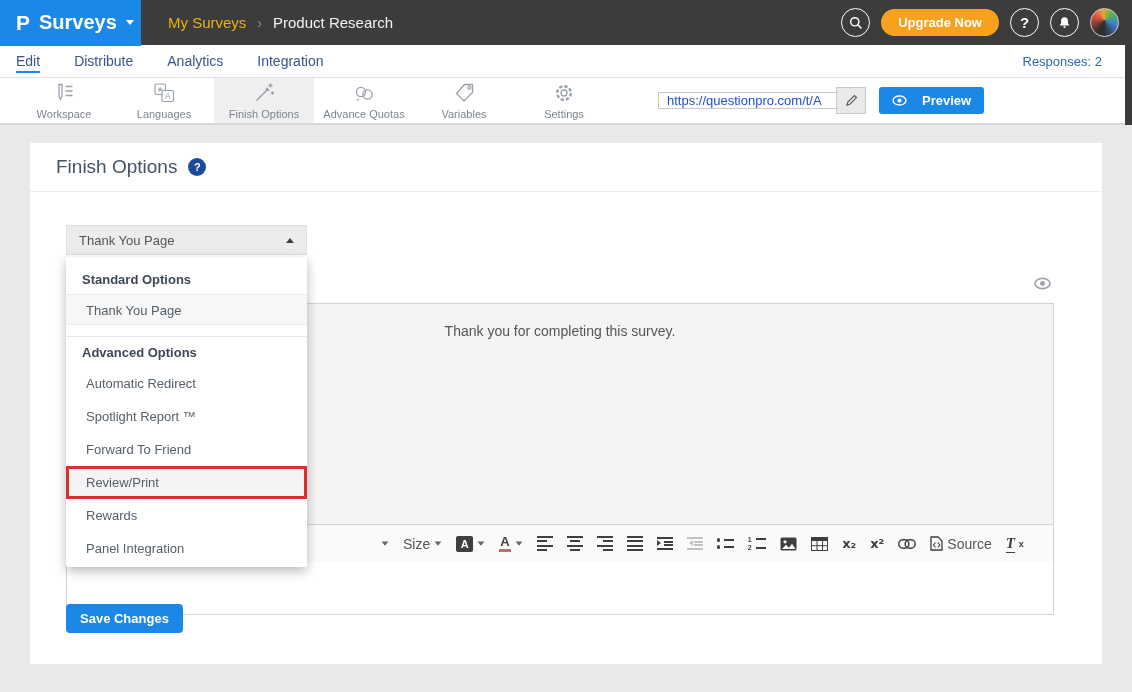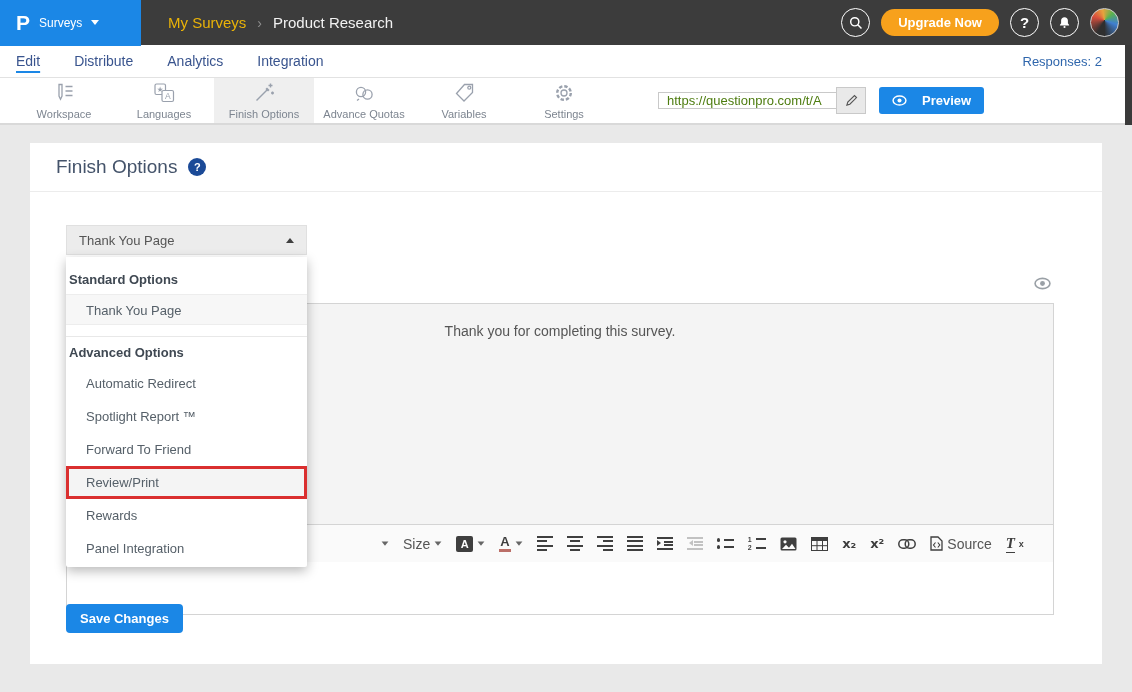--- a/index.html
+++ b/index.html
@@ -3,21 +3,21 @@
 <meta charset="utf-8">
 <style>
   * { box-sizing: border-box; margin: 0; padding: 0; }
   html,body { width:1132px; height:692px; overflow:hidden; }
   body { font-family:"Liberation Sans","DejaVu Sans",sans-serif; background:var(--page-bg,#e9e9e9); position:relative; }
 
   
   .header { height:45px; background:var(--header-dark,#3c3c3c); display:flex; align-items:center; position:relative; z-index:20; }
   .logo-block { width:141px; height:47px; background:var(--accent,#1b87e6); display:flex; align-items:center; padding-left:16px; gap:9px; color:#fff; cursor:pointer; }
   .logo-p { font-size:21px; font-weight:bold; }
-  .logo-label { font-size:12px; }
+  .logo-label { font-size:20px;font-weight:bold; }
   .tri-down { width:0; height:0; border-left:4px solid transparent; border-right:4px solid transparent; border-top:5px solid currentColor; display:inline-block; }
   .tri-up { width:0; height:0; border-left:4.5px solid transparent; border-right:4.5px solid transparent; border-bottom:5.5px solid #3f3f3f; display:inline-block; }
   .breadcrumb { display:flex; align-items:center; gap:11px; margin-left:27px; font-size:15px; }
   .bc-parent { color:#eab308; cursor:pointer; }
   .bc-sep { color:#8e8e8e; font-size:14px; }
   .bc-current { color:#f2f2f2; }
   .header-right { margin-left:auto; display:flex; align-items:center; gap:11px; padding-right:13px; }
   .hcirc { width:29px; height:29px; border:1.5px solid #fff; border-radius:50%; display:flex; align-items:center; justify-content:center; color:#fff; cursor:pointer; flex:none; }
   .hcirc.help-q { font-size:15px; font-weight:bold; }
   .upgrade-btn { height:27px; border:none; border-radius:14px; background:var(--upgrade-orange,#f7a11c); color:#fff; font-family:inherit; font-size:13px; font-weight:bold; padding:0 17px; cursor:pointer; }
@@ -29,40 +29,40 @@
   .tab.active { text-decoration:underline; text-decoration-color:var(--accent,#1b87e6); text-decoration-thickness:2px; text-underline-offset:5px; }
   .responses { margin-left:auto; padding-right:30px; font-size:13px; color:#2f66ac; cursor:pointer; }
 
   
   .ribbon { height:47px; background:#fff; border-bottom:2px solid #d9d9d9; display:flex; align-items:stretch; padding-left:14px; }
   .ritem { width:100px; display:flex; flex-direction:column; align-items:center; justify-content:center; gap:3px; cursor:pointer; color:#9aa1ad; }
   .ritem.active { background:#efefef; }
   .rlabel { font-size:11px; color:#7d8590; }
   .ricon svg { display:block; }
   .url-group { display:flex; align-items:center; align-self:center; margin-left:44px; height:27px; }
-  .url-input { width:178px; height:17px; border:1px solid #c9c9c9; border-right:none; padding:0 8px; font-family:inherit; font-size:13px; color:#4d7c0f; background:#fff; outline:none; }
+  .url-input { width:178px; height:17px; border:1px solid #c9c9c9; border-right:none; padding:0 8px; font-family:inherit; font-size:13px; color:#1d4ed8; background:#fff; outline:none; }
   .url-edit { width:30px; height:27px; background:#e9e9e9; border:1px solid #c9c9c9; display:flex; align-items:center; justify-content:center; cursor:pointer; }
   .preview-btn { margin-left:13px; align-self:center; height:27px; background:var(--accent,#1b87e6); border:none; border-radius:3px; color:#fff; font-family:inherit; font-size:13px; font-weight:600; padding:0 13px; display:flex; align-items:center; gap:15px; cursor:pointer; }
   .edge-strip { position:absolute; right:0; top:45px; width:7px; height:80px; background:#3a3a3a; z-index:30; }
 
   
   .page { padding-top:18px; height:567px; }
   .card { margin:0 30px; width:1072px; height:521px; background:#fff; position:relative; }
   .card-head { height:49px; display:flex; align-items:center; gap:11px; padding:0 26px; border-bottom:1px solid #ececec; }
   .card-title { font-size:19px; font-weight:400; color:#44536a; }
   .help-badge { width:18px; height:18px; border-radius:50%; background:var(--help-badge,#1b4a97); color:#fff; font-size:11px; font-weight:bold; display:flex; align-items:center; justify-content:center; cursor:pointer; }
   .card-body { position:relative; height:472px;margin-left:8px; }
 
   
   .select-trigger { position:absolute; left:28px; top:33px; width:241px; height:30px; background:#ececec; border:1px solid #e0e0e0; display:flex; align-items:center; padding:0 12px; font-size:13px; color:#555; cursor:pointer; }
   .select-trigger .tri-up { margin-left:auto; }
 
   
   .dd-panel { position:absolute; left:28px; top:65px; width:241px; background:#fff; z-index:10; box-shadow:0 4px 12px rgba(0,0,0,.28); border-radius:0 0 2px 2px; padding-top:9px; padding-bottom:2px; }
-  .dd-header { height:28px; line-height:28px; padding-left:3px; font-size:13px; font-weight:bold; color:#3f4852; }
+  .dd-header { height:28px; line-height:28px; padding-left:16px; font-size:13px; font-weight:bold; color:#3f4852; }
   .dd-item { height:33px; line-height:33px; padding-left:20px; font-size:13px; color:#566069; cursor:pointer; }
   .dd-item.selected { height:31px; line-height:31px; background:#f7f7f7; border-top:1px solid #ededed; border-bottom:1px solid #ededed; }
   .dd-divider { border-bottom:1px solid #e8e8e8; margin-top:11px; }
   .dd-header.advanced { margin-top:2px; }
   .dd-item.highlighted { background:#f4f4f4; border:3px solid var(--annotation-red,#da2f2f); line-height:27px; padding-left:17px; }
 
   
   .editor-eye { position:absolute; left:996px; top:84px; color:#9aa0a6; cursor:pointer; }
   .editor-box { position:absolute; left:28px; top:111px; width:988px; height:312px; border:1px solid #d4d4d4; }
   .editor-content { height:220px; background:#f4f4f4; text-align:center; padding-top:19px; font-size:14px; color:#555; cursor:text; }

